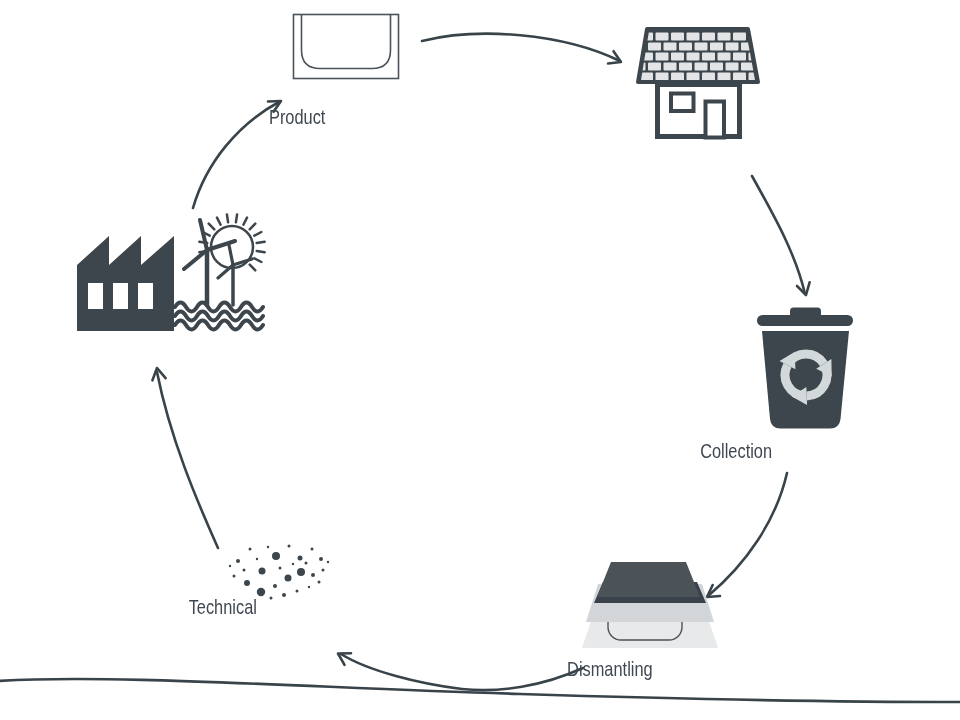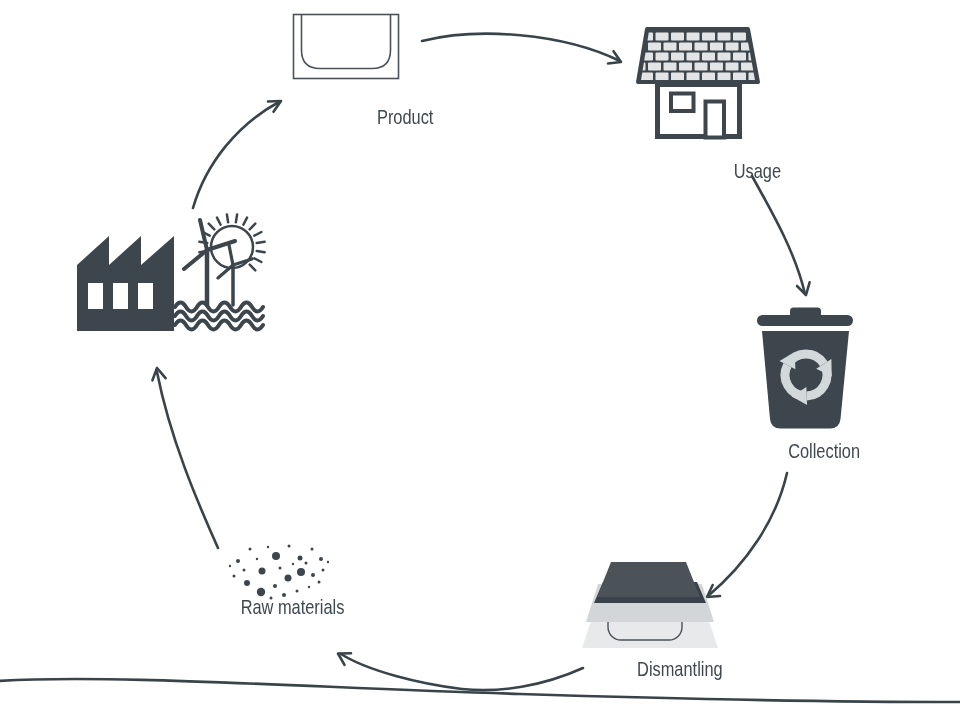--- a/index.html
+++ b/index.html
@@ -1,19 +1,19 @@
 <!DOCTYPE html>
 <html><head>
 <meta charset="utf-8">
 <style>
   html,body{margin:0;padding:0;background:#ffffff;}
   .stage{position:relative;width:960px;height:720px;background:#ffffff;overflow:hidden;
          font-family:"Liberation Sans",sans-serif;}
   .stage svg{position:absolute;left:0;top:0;}
-  .lbl{position:absolute;width:180px;text-align:right;color:#3f4850;
+  .lbl{position:absolute;width:180px;text-align:left;color:#3f4850;
        font-size:21px;line-height:26px;white-space:nowrap;}
   .lbl .t{display:inline-block;transform:scaleX(0.78);transform-origin:50% 50%;}
   .lbl .row{height:27px;}
 </style>
 </head>
 <body>
 
 <div class="stage">
 
 <svg width="960" height="720" viewBox="0 0 960 720">
@@ -189,26 +189,23 @@
       <path d="M175,307 q5.5,-9 11,0 q5.5,9 11,0 q5.5,-9 11,0 q5.5,9 11,0 q5.5,-9 11,0 q5.5,9 11,0 q5.5,-9 11,0 q5.5,9 11,0"></path>
       <path d="M175,316 q5.5,-9 11,0 q5.5,9 11,0 q5.5,-9 11,0 q5.5,9 11,0 q5.5,-9 11,0 q5.5,9 11,0 q5.5,-9 11,0 q5.5,9 11,0"></path>
       <path d="M175,325 q5.5,-9 11,0 q5.5,9 11,0 q5.5,-9 11,0 q5.5,9 11,0 q5.5,-9 11,0 q5.5,9 11,0 q5.5,-9 11,0 q5.5,9 11,0"></path>
     </g>
   </g>
 </svg>
 
 <div class="lbl" style="left:261px;top:104px">
   <span class="t">Product</span>
 </div>
-<div class="lbl" style="left:608px;top:158px">
-  <span class="t">Usage</span>
-</div>
 <div class="lbl" style="left:690px;top:438px">
   <span class="t">Collection</span>
 </div>
 <div class="lbl" style="left:555px;top:656px">
   <span class="t">Dismantling</span>
 </div>
 <div class="lbl" style="left:179px;top:594px">
-  <div class="row"><span class="t">Raw materials</span></div>
+  <div class="row"><span class="t">Technical</span></div>
 </div>
 
 </div>
 
 </body></html>

